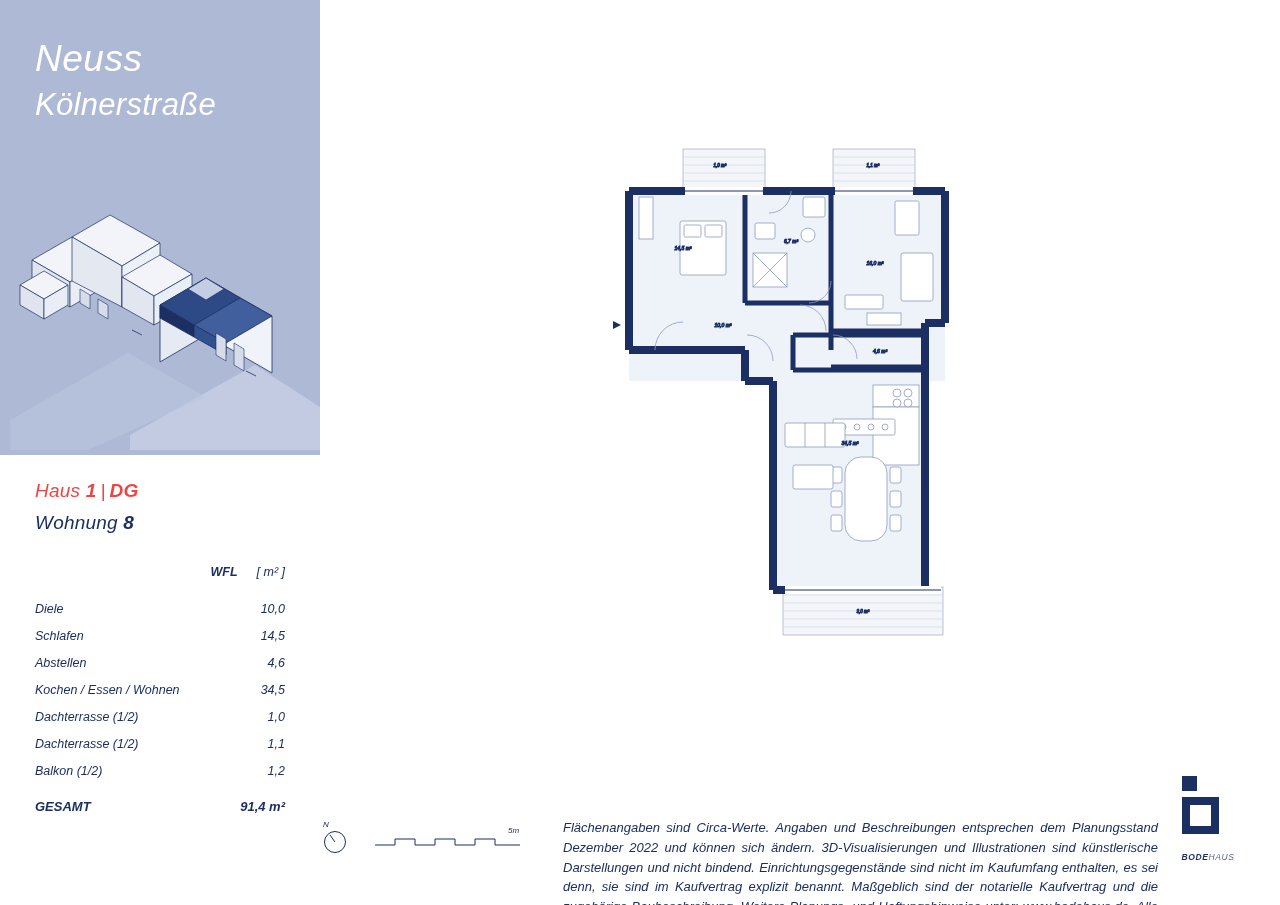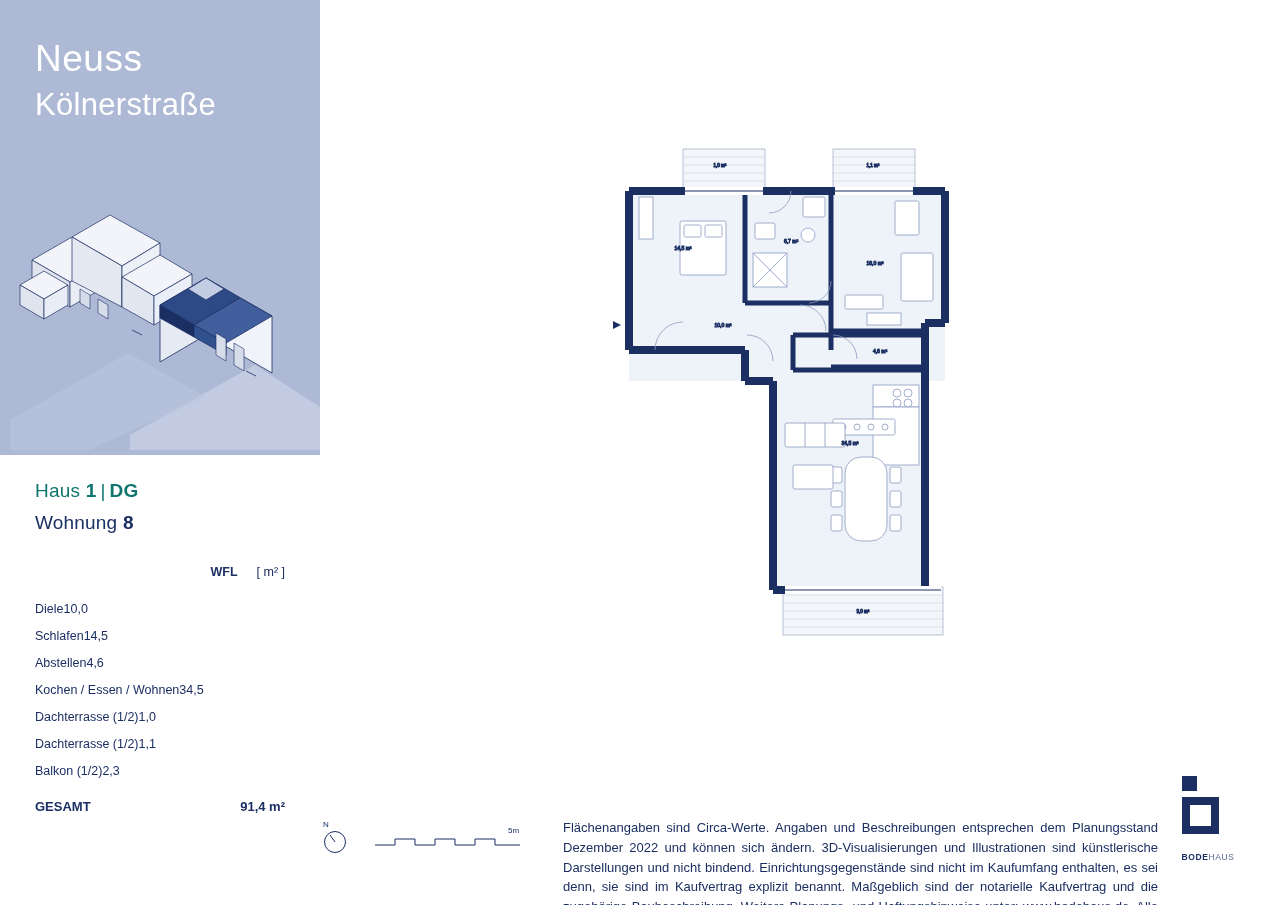--- a/index.html
+++ b/index.html
@@ -9,20 +9,21 @@
     background: #ffffff;
     font-family: "Liberation Sans", sans-serif;
     color: #1b2f63;
     overflow: hidden;
   }
   .page {
     position: relative;
     width: 1280px;
     height: 888px;
     background: #ffffff;
+    font-style: italic;
   }
 
   
   .left-panel {
     position: absolute;
     left: 0; top: 0;
     width: 320px; height: 455px;
     background: #aeb9d6;
   }
   .title-block {
@@ -53,21 +54,21 @@
 
   
   .unit-info {
     position: absolute;
     left: 35px; top: 480px;
     width: 260px;
   }
   .haus-line {
     font-size: 19px;
     font-weight: 400;
-    color: #0f766e;
+    color: #ef4444;
     margin-bottom: 10px;
     letter-spacing: 0.2px;
   }
   .haus-line b, .wohnung-line b { font-weight: 700; }
   .sep { margin: 0 4px; font-weight: 300; }
   .wohnung-line {
     font-size: 19px;
     font-weight: 400;
     color: #1b2f63;
     letter-spacing: 0.2px;
@@ -82,20 +83,21 @@
   }
   .area-head {
     display: flex;
     justify-content: flex-end;
     font-weight: 700;
     padding-bottom: 16px;
   }
   .area-head .unit { font-weight: 400; margin-left: 19px; }
   .area-row {
     display: flex;
+    justify-content: space-between;
     padding: 6.5px 0;
     font-weight: 400;
   }
   .area-row .label { white-space: nowrap; }
   .area-row .val { text-align: right; }
   .area-total {
     display: flex;
     justify-content: space-between;
     padding-top: 15px;
     font-weight: 700;
@@ -243,21 +245,21 @@
     <div class="area-row">
       <span class="label">Dachterrasse (1/2)</span>
       <span class="val">1,0</span>
     </div>
     <div class="area-row">
       <span class="label">Dachterrasse (1/2)</span>
       <span class="val">1,1</span>
     </div>
     <div class="area-row">
       <span class="label">Balkon (1/2)</span>
-      <span class="val">2,3</span>
+      <span class="val">1,2</span>
     </div>
 
     <div class="area-total">
       <span>GESAMT</span>
       <span>91,4 m²</span>
     </div>
   </div>
 
   <svg class="north-scale" viewBox="0 0 215 50">
     <text x="3" y="12" font-family="Liberation Sans, sans-serif" font-size="8" fill="#1b2f63">N</text>

